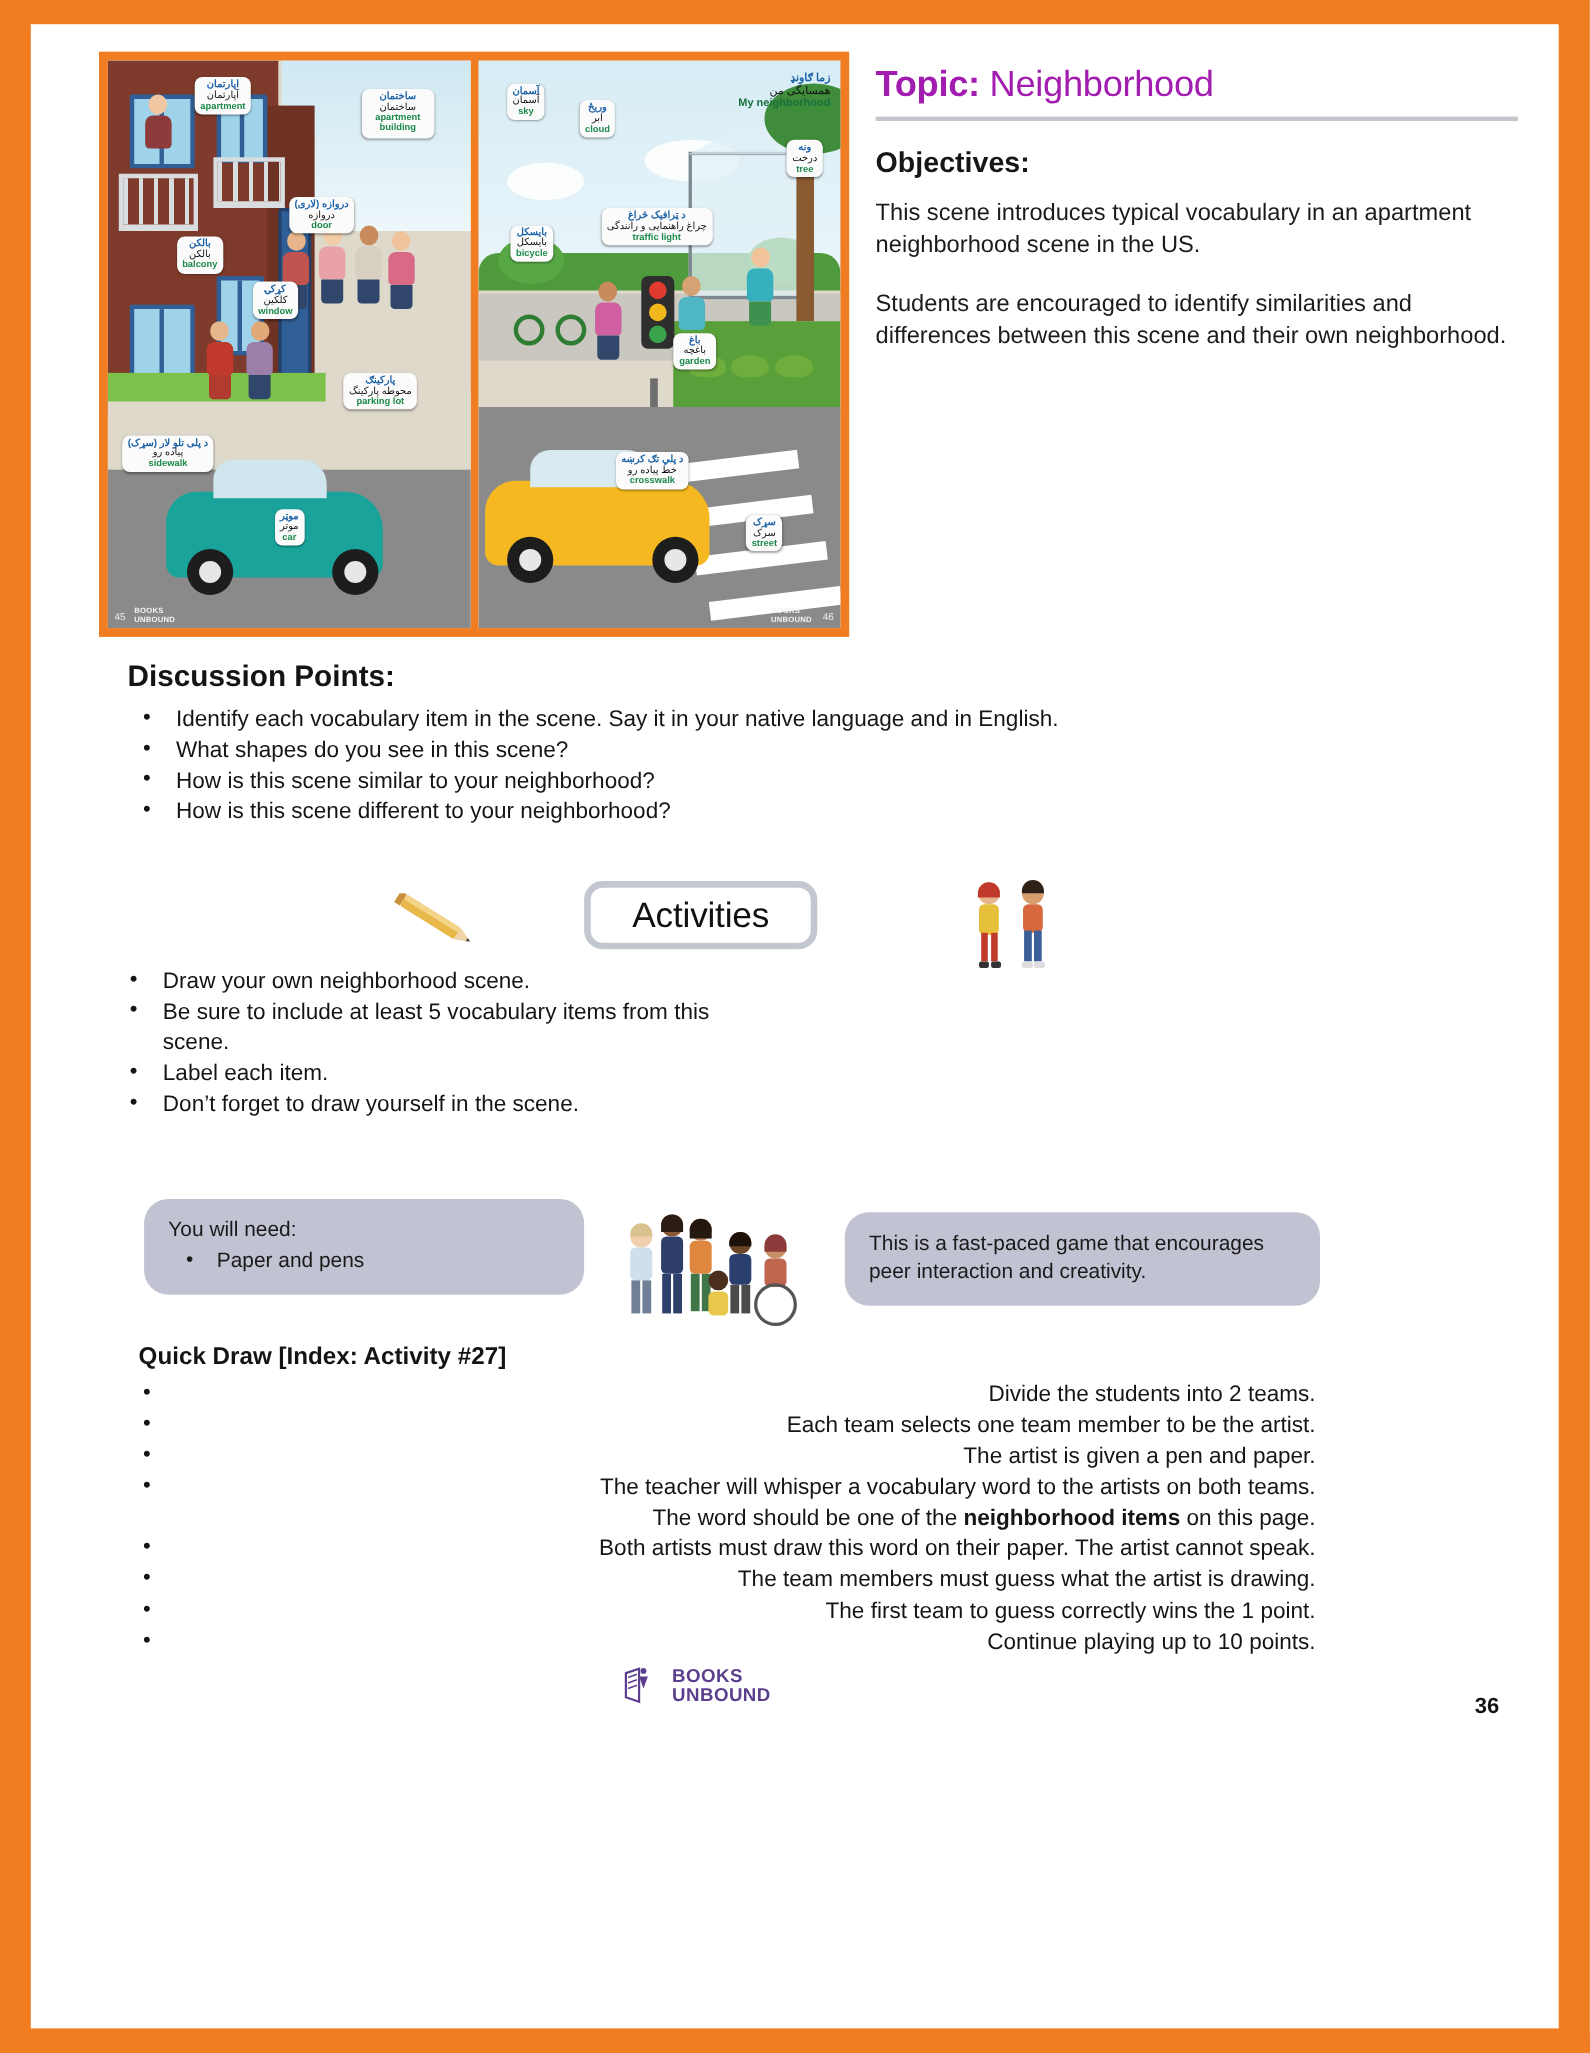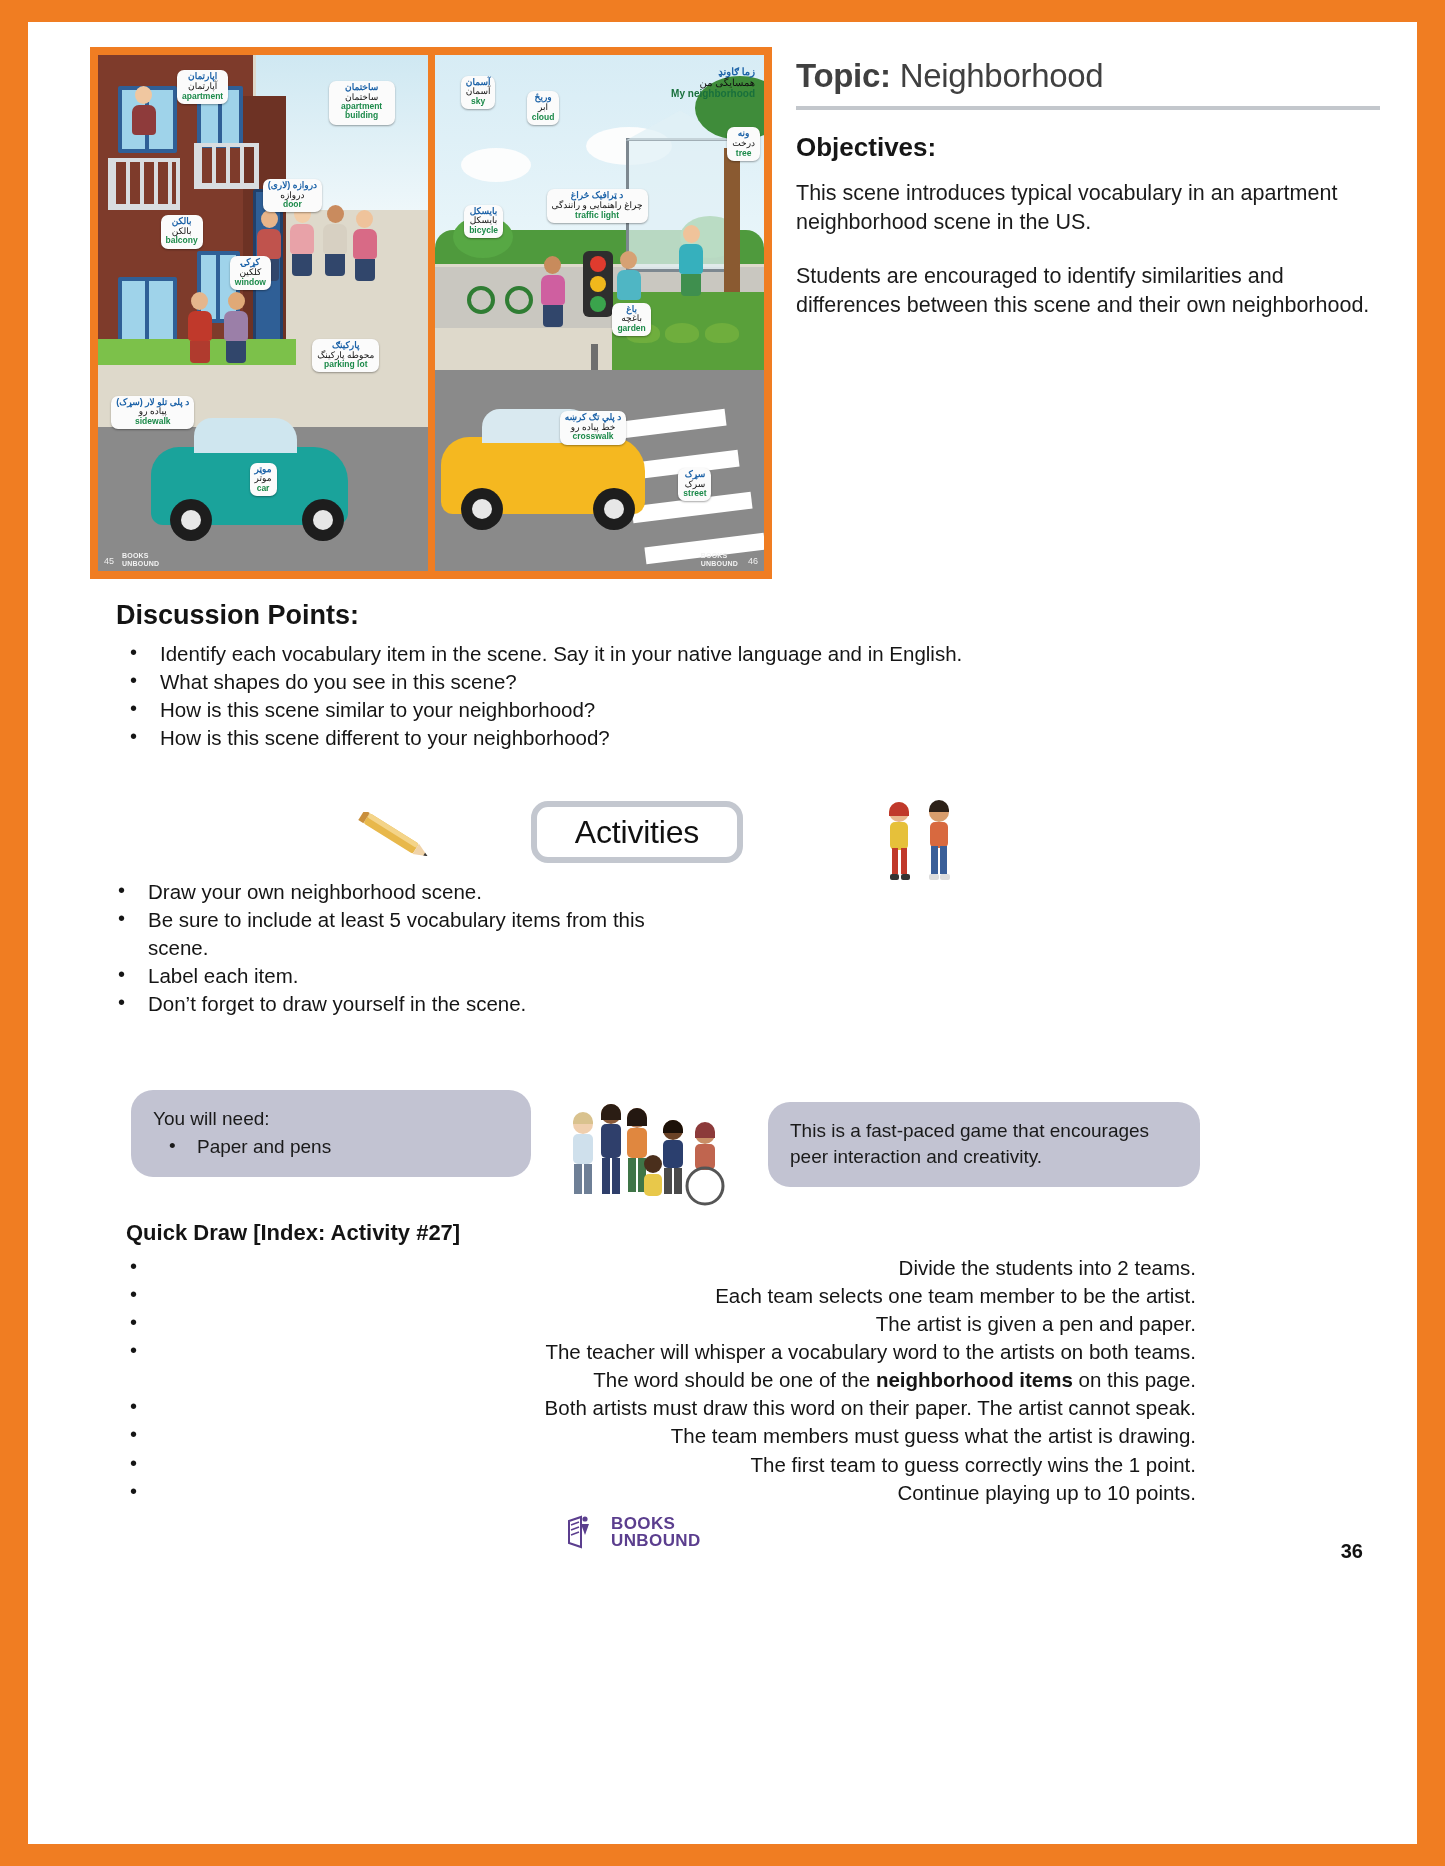--- a/index.html
+++ b/index.html
@@ -137,21 +137,21 @@
     position:absolute; bottom:4px; font-size:7px; color:#f2f2f2;
     line-height:1.05; font-weight:bold; letter-spacing:.2px;
   }
 
   
   .topic-col {
     position:absolute;
     left:706px; top:10px; width:584px;
   }
   .topic-line {
-    font-size:33px; color:#404040; letter-spacing:-.3px;
+    font-size:33px; color:#a21caf; letter-spacing:-.3px;
   }
   .topic-line .lead { font-weight:bold; }
   .rule {
     height:4px; background:#c3c7cc; margin:11px 0 22px; width:100%;
   }
   .objectives-h {
     font-size:26px; font-weight:bold; color:#161616; margin-bottom:16px;
   }
   .obj-p {
     font-size:21.5px; line-height:1.33; color:#1b1b1b;
@@ -429,21 +429,21 @@
           <div class="vocab" style="left:8%;top:4%;">
             <div class="ps">آسمان</div>
             <div class="fa">آسمان</div>
             <div class="en">sky</div>
           </div>
           <div class="vocab" style="left:28%;top:7%;">
             <div class="ps">وریځ</div>
             <div class="fa">ابر</div>
             <div class="en">cloud</div>
           </div>
-          <div class="vocab" style="right:4px;top:14%;">
+          <div class="vocab" style="right:16px;top:14%;">
             <div class="ps">ونه</div>
             <div class="fa">درخت</div>
             <div class="en">tree</div>
           </div>
           <div class="vocab" style="left:9%;top:29%;">
             <div class="ps">بایسکل</div>
             <div class="fa">بایسکل</div>
             <div class="en">bicycle</div>
           </div>
           <div class="vocab" style="left:34%;top:26%;">

